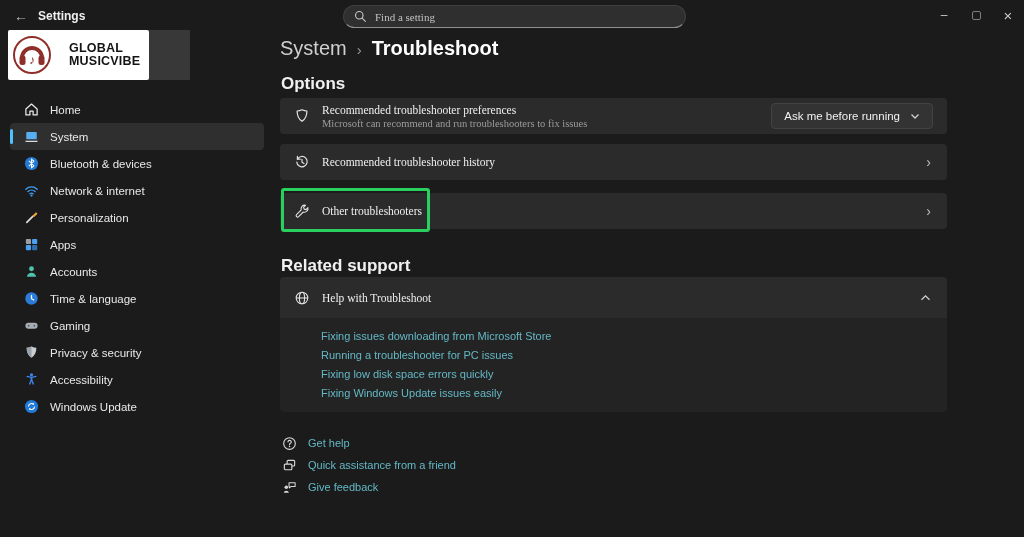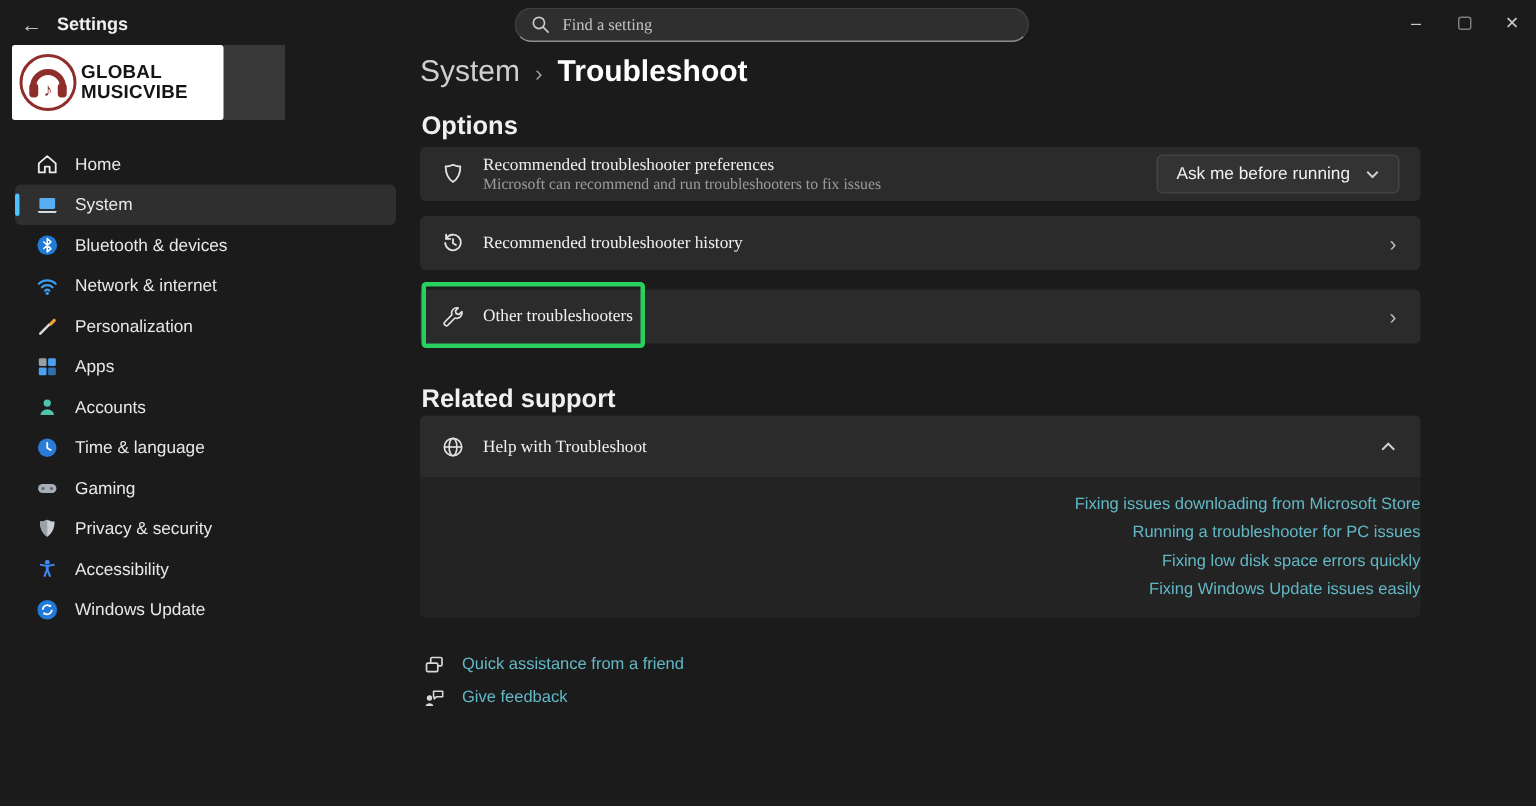--- a/index.html
+++ b/index.html
@@ -32,21 +32,21 @@
 
   
   .sidebar { position:absolute; left:0; top:32px; width:262px; bottom:0; }
   .logo-panel { position:absolute; left:8px; top:-2px; width:182px; height:50px; background:#383838; }
   .logo-box { position:absolute; left:0; top:0; width:141px; height:50px; background:#ffffff;
     border-radius:2px; display:flex; align-items:center; padding-left:3px; }
   .logo-icon { position:relative; width:42px; height:42px; flex:0 0 42px; }
   .logo-note { position:absolute; left:0; top:0; width:42px; height:42px;
     display:flex; align-items:center; justify-content:center; padding-top:9px;
     color:#8f2f2b; font-size:12px; font-weight:700; }
-  .logo-text { margin-left:1px; color:#141414; font-weight:800; font-size:12.5px;
+  .logo-text { margin-left:16px; color:#141414; font-weight:800; font-size:12.5px;
     line-height:13px; letter-spacing:0.2px; }
   .nav { position:absolute; left:10px; top:64px; width:254px;text-align:right; }
   .nav-item { position:relative; height:27px; display:flex; align-items:center;
     padding-left:14px; border-radius:4px; }
   .nav-item.selected { background:#2f2f2f; }
   .nav-item.selected::before { content:""; position:absolute; left:0; top:6px; bottom:6px;
     width:3px; border-radius:3px; background:#4cc2ff; }
   .nav-icon { width:15px; height:15px; flex:0 0 15px; display:flex; align-items:center; justify-content:center; }
   .nav-label { margin-left:11px; font-size:11.5px; color:#e8e8e8; white-space:nowrap; }
 
@@ -71,21 +71,21 @@
   .row-other { top:161px; height:36px; }
   .chevron-right { margin-left:auto; color:#bdbdbd; font-size:14px; padding-right:2px; }
   .dropdown { margin-left:auto; height:26px; background:#333333; border:1px solid #434343;
     border-radius:4px; display:flex; align-items:center; padding:0 12px; gap:10px;
     font-size:11.5px; color:#f0f0f0; }
   .highlight-box { position:absolute; left:1px; top:156px; width:149px; height:44px;
     border:3px solid #2ad05f; border-radius:3px; pointer-events:none; }
 
   .help-header { top:245px; height:41px; border-radius:4px 4px 0 0; }
   .help-body { position:absolute; left:0; top:286px; width:667px; height:94px;
-    background:#232323; border-radius:0 0 4px 4px; padding:9px 0 0 41px;text-align:right; }
+    background:#232323; border-radius:0 0 4px 4px; padding:9px 0 0 41px; }
   .help-link { display:block; height:19px; line-height:19px; font-size:11px;
     color:#63b8c6; text-decoration:none; }
   .chevron-up { margin-left:auto; padding-right:2px; }
 
   .footer-links { position:absolute; left:2px; top:400px; }
   .footer-row { height:22px; display:flex; align-items:center; gap:11px; }
   .footer-icon { width:15px; height:15px; display:flex; align-items:center; justify-content:center; }
   .footer-label { font-size:11px; color:#63b8c6; text-decoration:none; }
 </style>
 </head>
@@ -346,20 +346,30 @@
 
   <div class="help-body">
     <a class="help-link">Fixing issues downloading from Microsoft Store</a>
     <a class="help-link">Running a troubleshooter for PC issues</a>
     <a class="help-link">Fixing low disk space errors quickly</a>
     <a class="help-link">Fixing Windows Update issues easily</a>
   </div>
 
   <div class="footer-links">
 
+    <div class="footer-row">
+      <span class="footer-icon">
+        <svg width="15" height="15" viewBox="0 0 16 16">
+          <circle cx="8" cy="8" r="6.2" fill="none" stroke="#d9d9d9" stroke-width="1.2"></circle>
+          <path d="M6.3 6.2 a1.8 1.8 0 1 1 2.4 1.9 c-.5.2-.7.5-.7 1.1" fill="none" stroke="#d9d9d9" stroke-width="1.2" stroke-linecap="round"></path>
+          <circle cx="8" cy="11.2" r=".8" fill="#d9d9d9"></circle>
+        </svg>
+      </span>
+      <a class="footer-label">Get help</a>
+    </div>
 
     <div class="footer-row">
       <span class="footer-icon">
         <svg width="15" height="15" viewBox="0 0 16 16">
           <rect x="5.5" y="2.5" width="8" height="6" rx="1" fill="none" stroke="#d9d9d9" stroke-width="1.2"></rect>
           <rect x="2.5" y="6.5" width="8" height="6" rx="1" fill="#1b1b1b" stroke="#d9d9d9" stroke-width="1.2"></rect>
         </svg>
       </span>
       <a class="footer-label">Quick assistance from a friend</a>
     </div>

